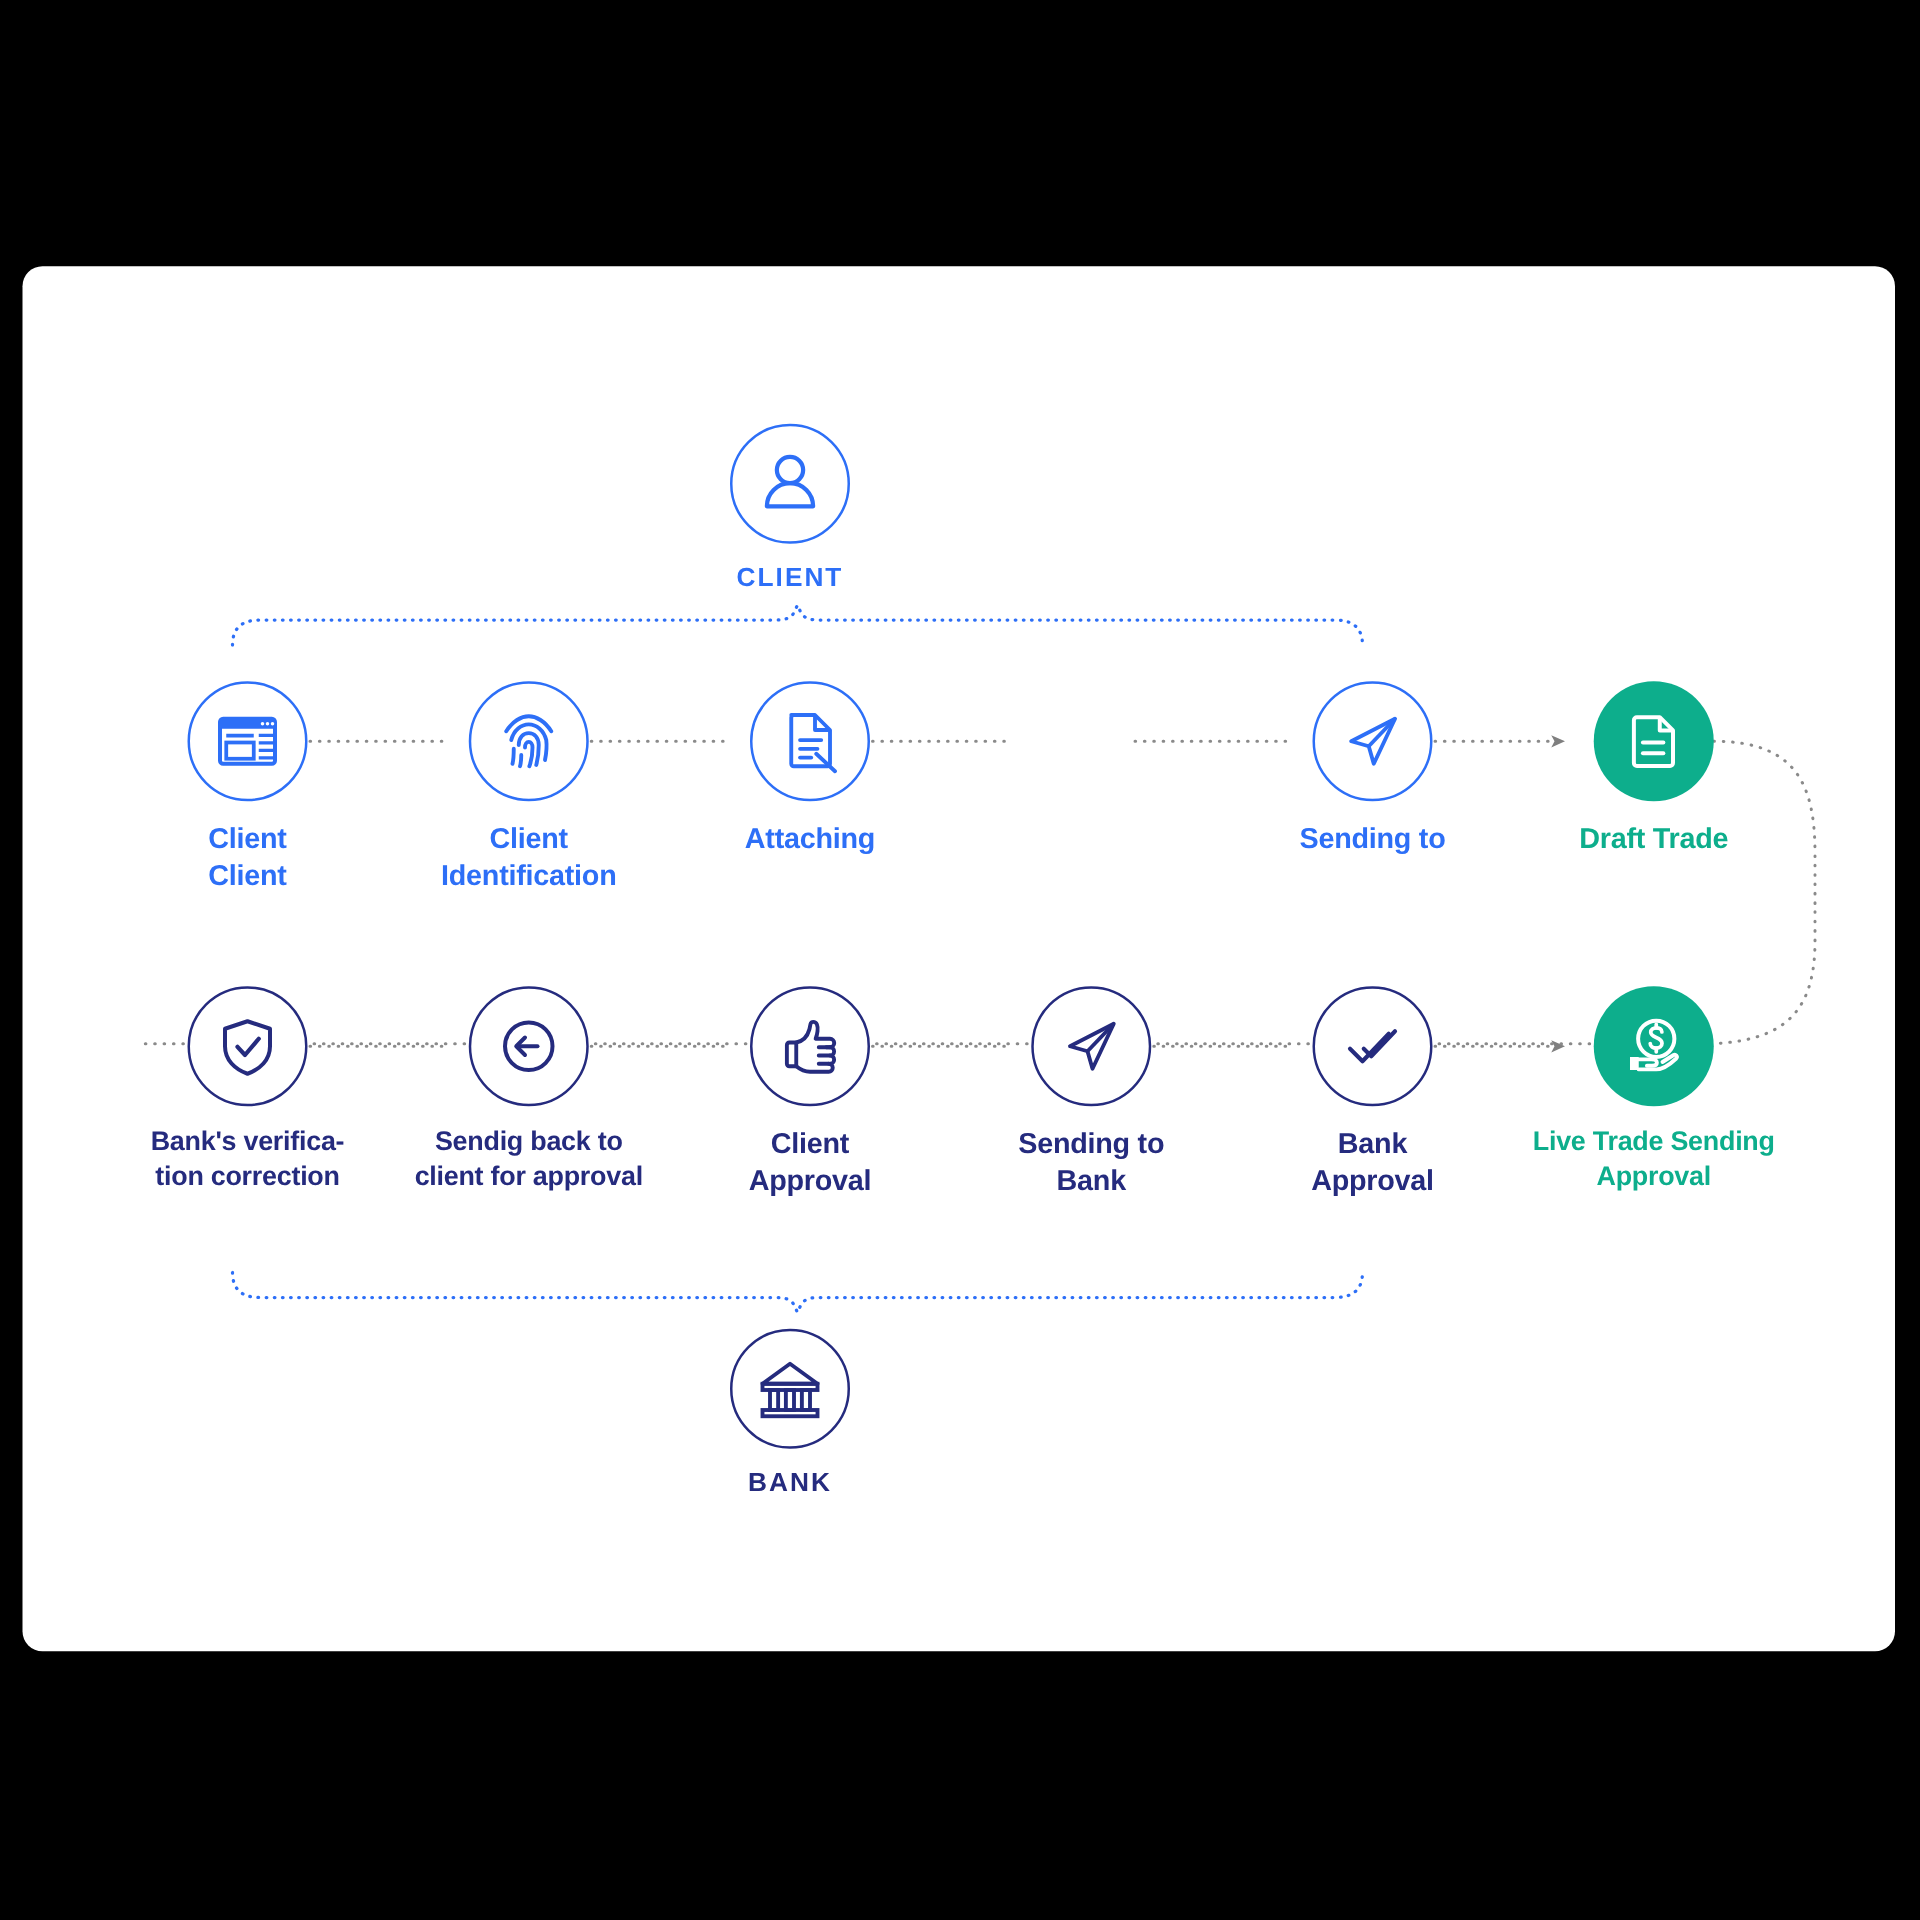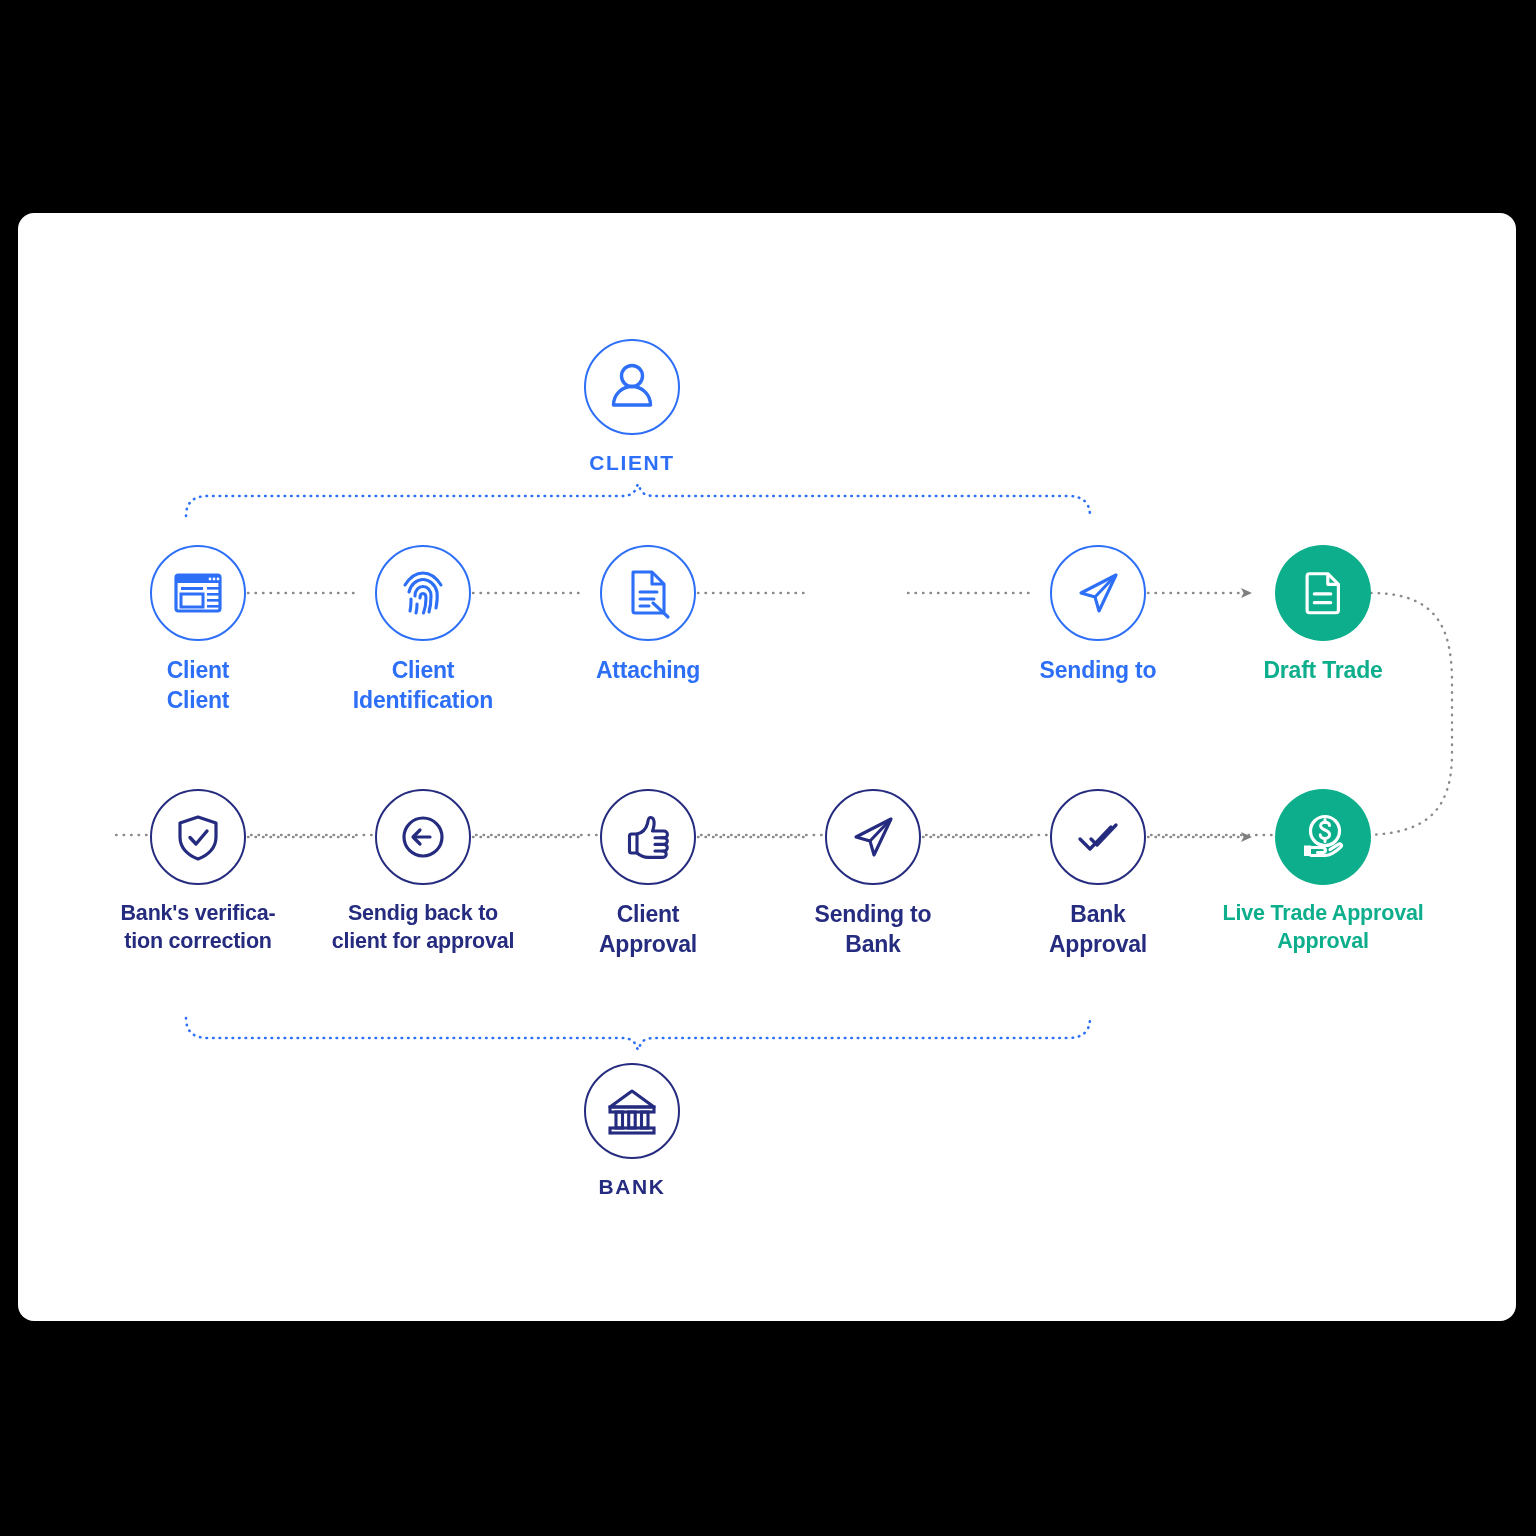--- a/index.html
+++ b/index.html
@@ -251,21 +251,21 @@
           <path d="M33.5,15.5 C33.5,13.4 31.4,12.2 29,12.2 C26.6,12.2 24.6,13.6 24.6,15.8
                    C24.6,20.6 33.6,19.4 33.6,24.6 C33.6,27 31.5,28.5 29,28.5
                    C26.4,28.5 24.2,27.1 24.2,24.8" fill="none" stroke="#ffffff" stroke-width="3" stroke-linecap="round"></path>
           <path d="M29,9.5 V12.2 M29,28.5 V31.4" stroke="#ffffff" stroke-width="3" stroke-linecap="round"></path>
           <path d="M8,35.5 H15 V46 H8 Z" fill="#ffffff"></path>
           <path d="M15,37.5 H25 C27.5,37.5 29.5,38.4 29.5,40.2 C29.5,41.8 28,42.6 25.6,42.6 H21.5" fill="none" stroke="#ffffff" stroke-width="3.1" stroke-linecap="round" stroke-linejoin="round"></path>
           <path d="M15,45.5 H29 C34,45.5 40,41.5 45,36.8 C46.4,35.3 44.6,33 42.6,34.2 L34,39.6" fill="none" stroke="#ffffff" stroke-width="3.1" stroke-linecap="round" stroke-linejoin="round"></path>
         </svg>
       </div>
       <div class="label green small">
-        <div>Live Trade Approval</div>
+        <div>Live Trade Sending</div>
         <div>Approval</div>
       </div>
     </div>
 
     <div class="node" style="left:494px;top:850px;">
       <div class="circle navy">
         <svg class="ico" width="58" height="58" viewBox="0 0 58 58">
           <path d="M29,9 L51,25 H7 Z" fill="none" stroke="#252B7E" stroke-width="3.1" stroke-linejoin="round"></path>
           <rect x="7" y="25" width="44" height="5" fill="none" stroke="#252B7E" stroke-width="3.1"></rect>
           <rect x="13" y="30" width="6.5" height="16" fill="none" stroke="#252B7E" stroke-width="3.1"></rect>

